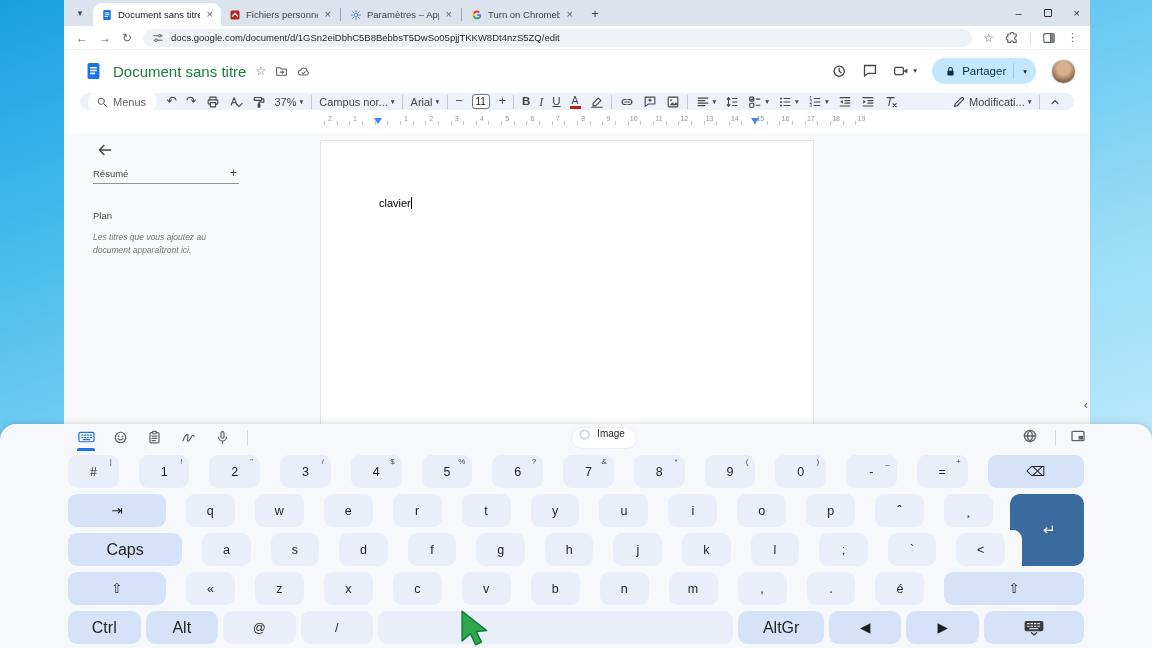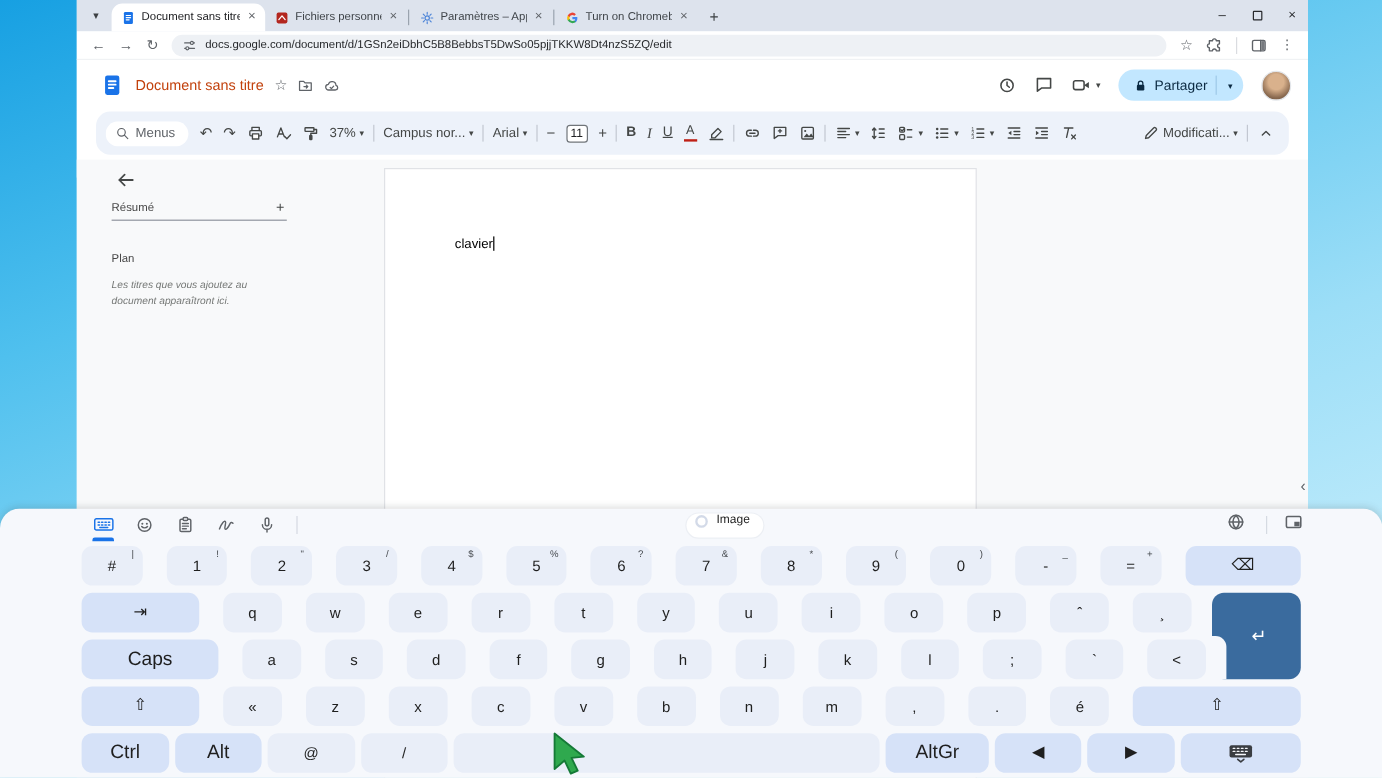--- a/index.html
+++ b/index.html
@@ -31,38 +31,38 @@
 .url-text{font-size:9.5px;color:#26282b;white-space:nowrap;overflow:hidden}
 .cb-ic{width:14px;height:14px;color:#5f6368}
 .star-g{font-size:12px;color:#5f6368;line-height:1}
 .cb-div{width:1px;height:14px;background:#dadce0}
 .kebab{font-size:11px;color:#5f6368;letter-spacing:0}
 
 .docs-header{height:42px;display:flex;align-items:center;padding:0 14px 0 20px;background:#fff}
 .docs-file-icon{width:19px;height:24px;flex:none}
 .title-block{margin-left:10px;flex:1;min-width:0}
 .title-row{display:flex;align-items:center;gap:9px}
-.doc-title{font-size:12px;color:#c2410c}
+.doc-title{font-size:15px;color:#15803d}
 .title-ic{width:13px;height:13px;color:#5f6368}
 .menu-row{display:flex;margin-top:1px}
 .menu-item{font-size:11.5px;color:#202124;padding:0 7px;border-radius:4px}
 .menu-item:first-child{padding-left:0}
 .hdr-right{display:flex;align-items:center;gap:15px}
 .hdr-ic{width:16px;height:16px;color:#444746}
 .cam-wrap{display:flex;align-items:center;gap:4px}
 .drop-g{font-size:7.5px;color:#444746;line-height:1}
 .share-pill{height:26px;background:#c2e7ff;border-radius:13px;display:flex;align-items:center;color:#0b2a42}
-.share-main{display:flex;align-items:flex-end;gap:5px;padding:0 7px 0 12px;font-size:11.5px;font-weight:500}
+.share-main{display:flex;align-items:center;gap:5px;padding:0 7px 0 12px;font-size:11.5px;font-weight:500}
 .share-ic{width:13px;height:13px;color:#0b2a42}
 .share-sep{width:1px;height:16px;background:#9fc9e8}
 .share-drop{padding:0 9px;font-size:7.5px;color:#0b2a42}
 .avatar{width:25px;height:25px;border-radius:50%;background:radial-gradient(circle at 50% 36%,#d9b18c 0 34%,#8a6a50 70%,#5f4a38 100%);border:1px solid #e3e6ea}
 
 .toolbar-wrap{padding:1px 16px 2px;background:#fff}
-.docs-toolbar{height:36px;background:#edf2fa;border-radius:12px;display:flex;align-items:center;padding:0 8px;color:#444746}
+.docs-toolbar{height:17px;background:#edf2fa;border-radius:12px;display:flex;align-items:center;padding:0 8px;color:#444746}
 .tb-left{display:flex;align-items:center;flex:1;min-width:0;overflow:hidden}
 .tb-right{display:flex;align-items:center;flex:none}
 .tb-btn{display:flex;align-items:center;gap:3px;height:21px;padding:0 4.5px;border-radius:4px;font-size:11px;white-space:nowrap}
 .tb-btn .ic{width:14px;height:14px}
 .menus-pill{background:#fff;border-radius:11px;height:21px;padding:0 11px 0 8px;display:flex;align-items:center;gap:5px;margin-right:5px;font-size:11px;color:#5f6368}
 .menus-pill .ic{width:12px;height:12px}
 .tb-div{width:1px;height:14px;background:#c2c7d1;margin:0 3px;flex:none}
 .tb-glyph{font-size:12.5px;line-height:1}
 .fs-box{width:18px;height:15px;border:1px solid #70757a;border-radius:3px;background:#fff;display:flex;align-items:center;justify-content:center;font-size:10px;color:#202124}
 .tb-b .tb-glyph{font-weight:bold;font-size:11.5px}

